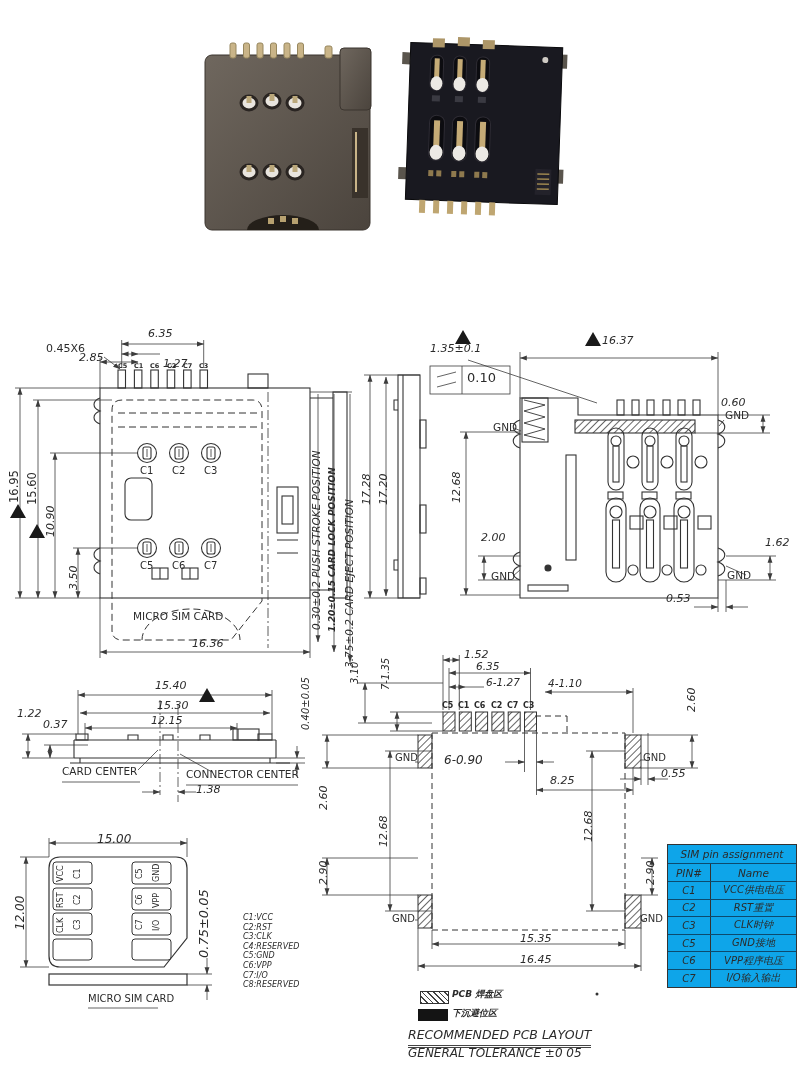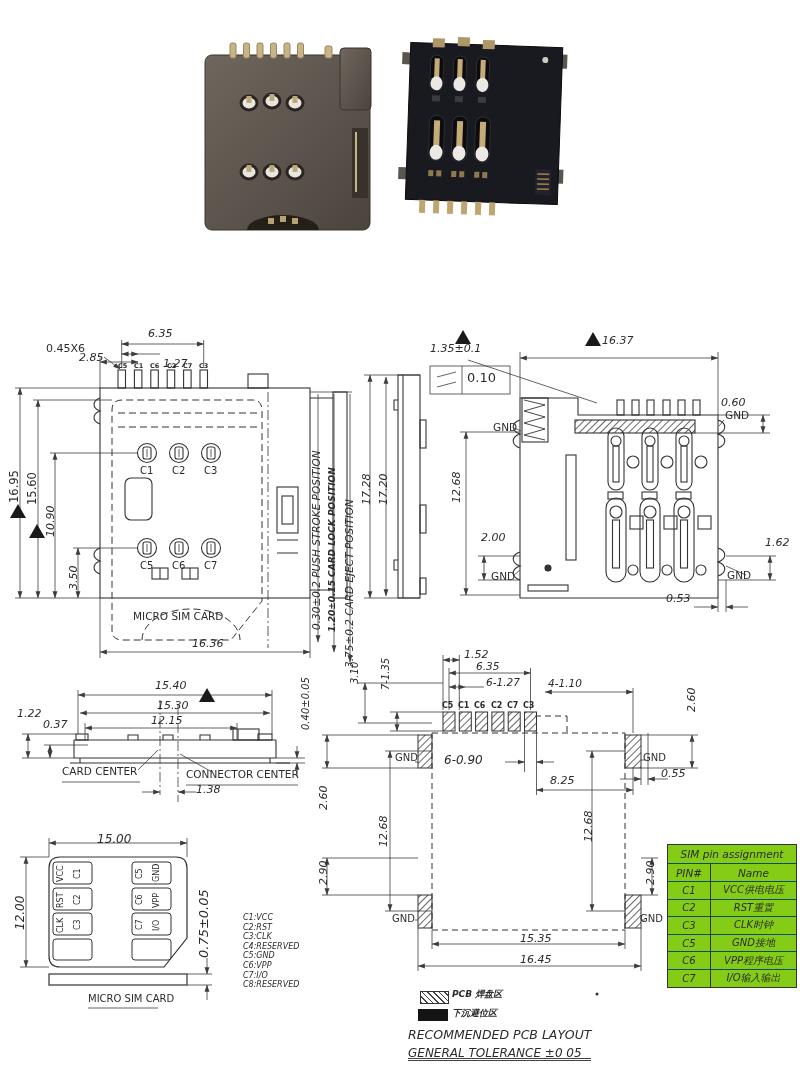--- a/index.html
+++ b/index.html
@@ -7,32 +7,32 @@
         font-family:"DejaVu Sans",sans-serif;color:#2b2b2b;}
   svg{position:absolute;left:0;top:0;}
   .d{position:absolute;font:italic 11px "DejaVu Sans",sans-serif;color:#2b2b2b;white-space:nowrap;line-height:1;}
   .up{font-style:normal;}
   .rot{transform:rotate(-90deg);transform-origin:0 0;}
   .b{font-weight:bold;}
   .s8{font-size:8px;} .s9{font-size:9px;} .s10{font-size:10px;} .s105{font-size:10.5px;}
   .s12{font-size:12px;} .s13{font-size:13px;} .s65{font-size:6.5px;}
   .notes{position:absolute;left:243px;top:913px;font:italic 8px "DejaVu Sans",sans-serif;line-height:9.6px;}
   .notes span{display:block;}
-  .pintable{position:absolute;left:667px;top:844px;width:128px;border:1.4px solid #333;background:#84cc16;
+  .pintable{position:absolute;left:667px;top:844px;width:128px;border:1.4px solid #333;background:#0ea5e9;
             font:italic 10px "DejaVu Sans",sans-serif;}
   .pt-title{height:18px;display:flex;align-items:center;justify-content:center;font-size:10.5px;}
   .pt-row{display:grid;grid-template-columns:42px 1fr;border-top:1px solid #0c4a6e;height:16.6px;}
   .pt-row.hdr{height:17px;font-size:10.5px;}
   .pt-row div{display:flex;align-items:center;justify-content:center;border-left:1px solid #333;overflow:hidden;}
   .pt-row div:first-child{border-left:none;}
   .swatch-hatch{position:absolute;left:420px;top:991px;width:27px;height:11px;border:1px solid #333;
     background:repeating-linear-gradient(45deg,#444 0 1px,transparent 1px 4px);}
   .swatch-black{position:absolute;left:418px;top:1009px;width:30px;height:12px;background:#141414;}
   .footer1{position:absolute;left:408px;top:1027px;font:italic 12.5px "DejaVu Sans",sans-serif;
-    border-bottom:3px double #444;padding-bottom:16px;}
+    border-bottom:3px double #444;padding-bottom:3px;}
   .footer2{position:absolute;left:408px;top:1046px;font:italic 12px "DejaVu Sans",sans-serif;}
 </style>
 </head>
 <body>
 
 <div id="page">
 
 <svg width="800" height="1066" viewBox="0 0 800 1066">
   <defs>
     <marker id="m" viewBox="0 0 10 10" refX="9.5" refY="5" markerWidth="9" markerHeight="9" orient="auto-start-reverse">

